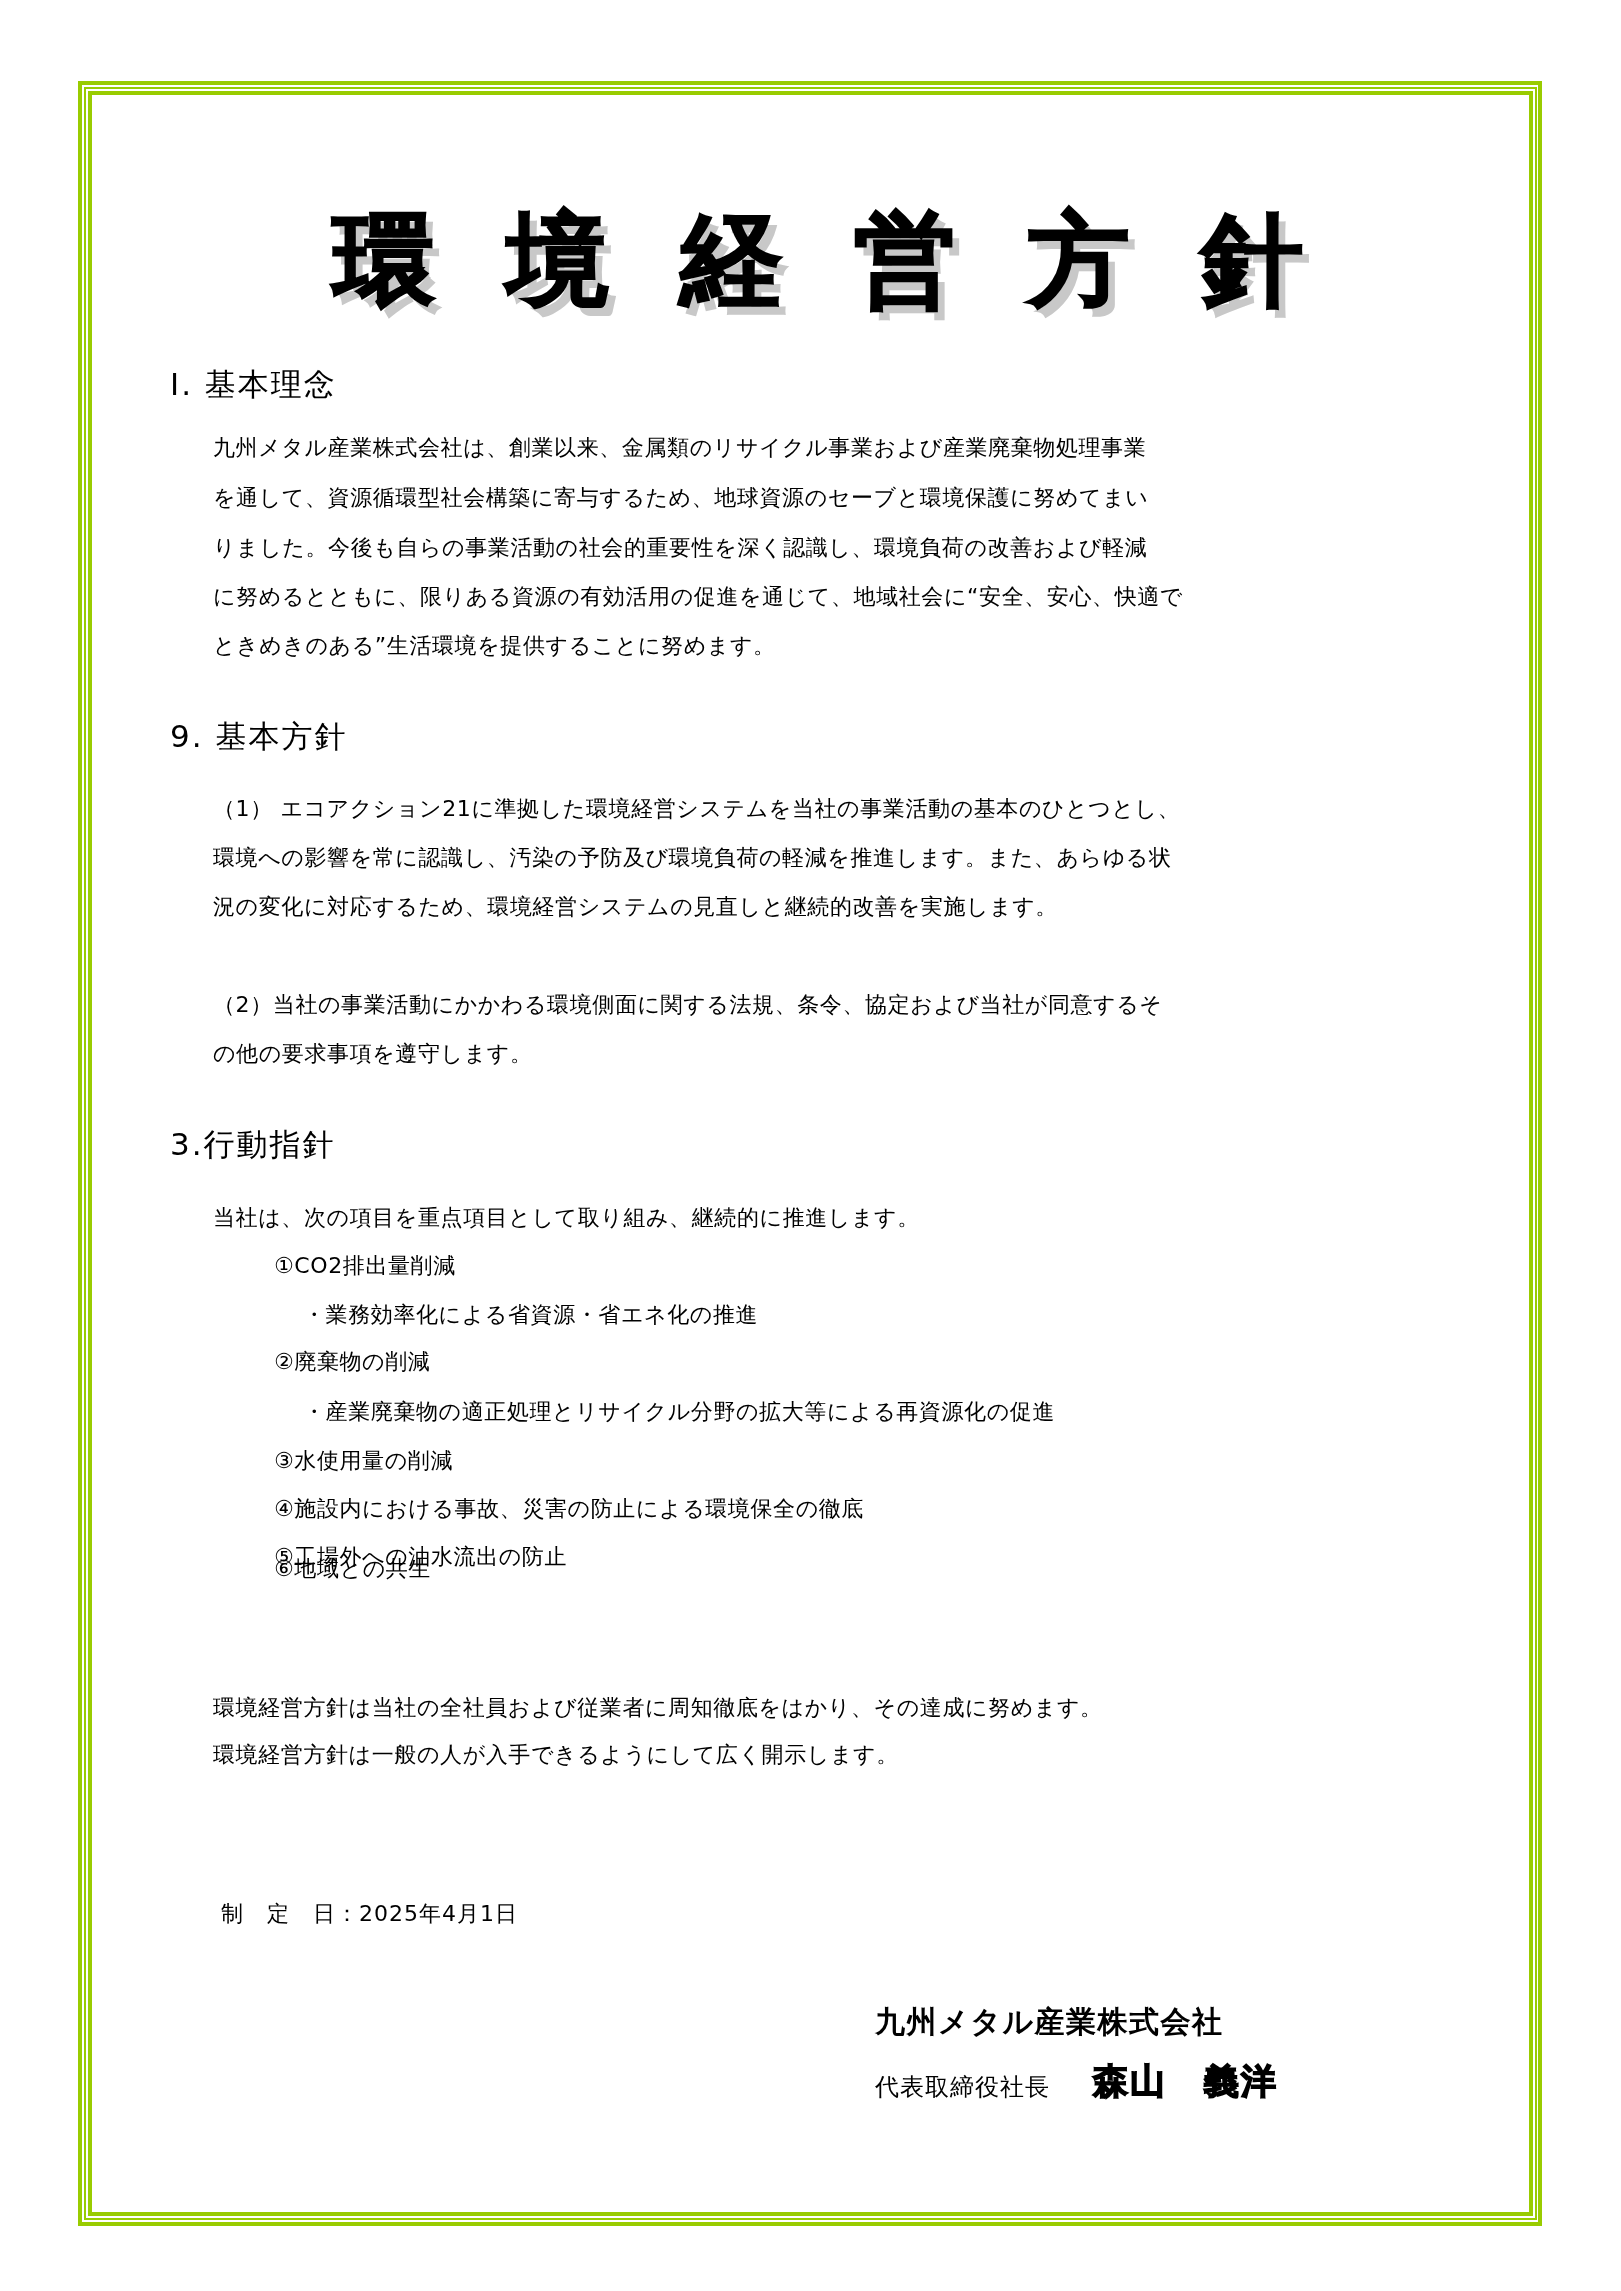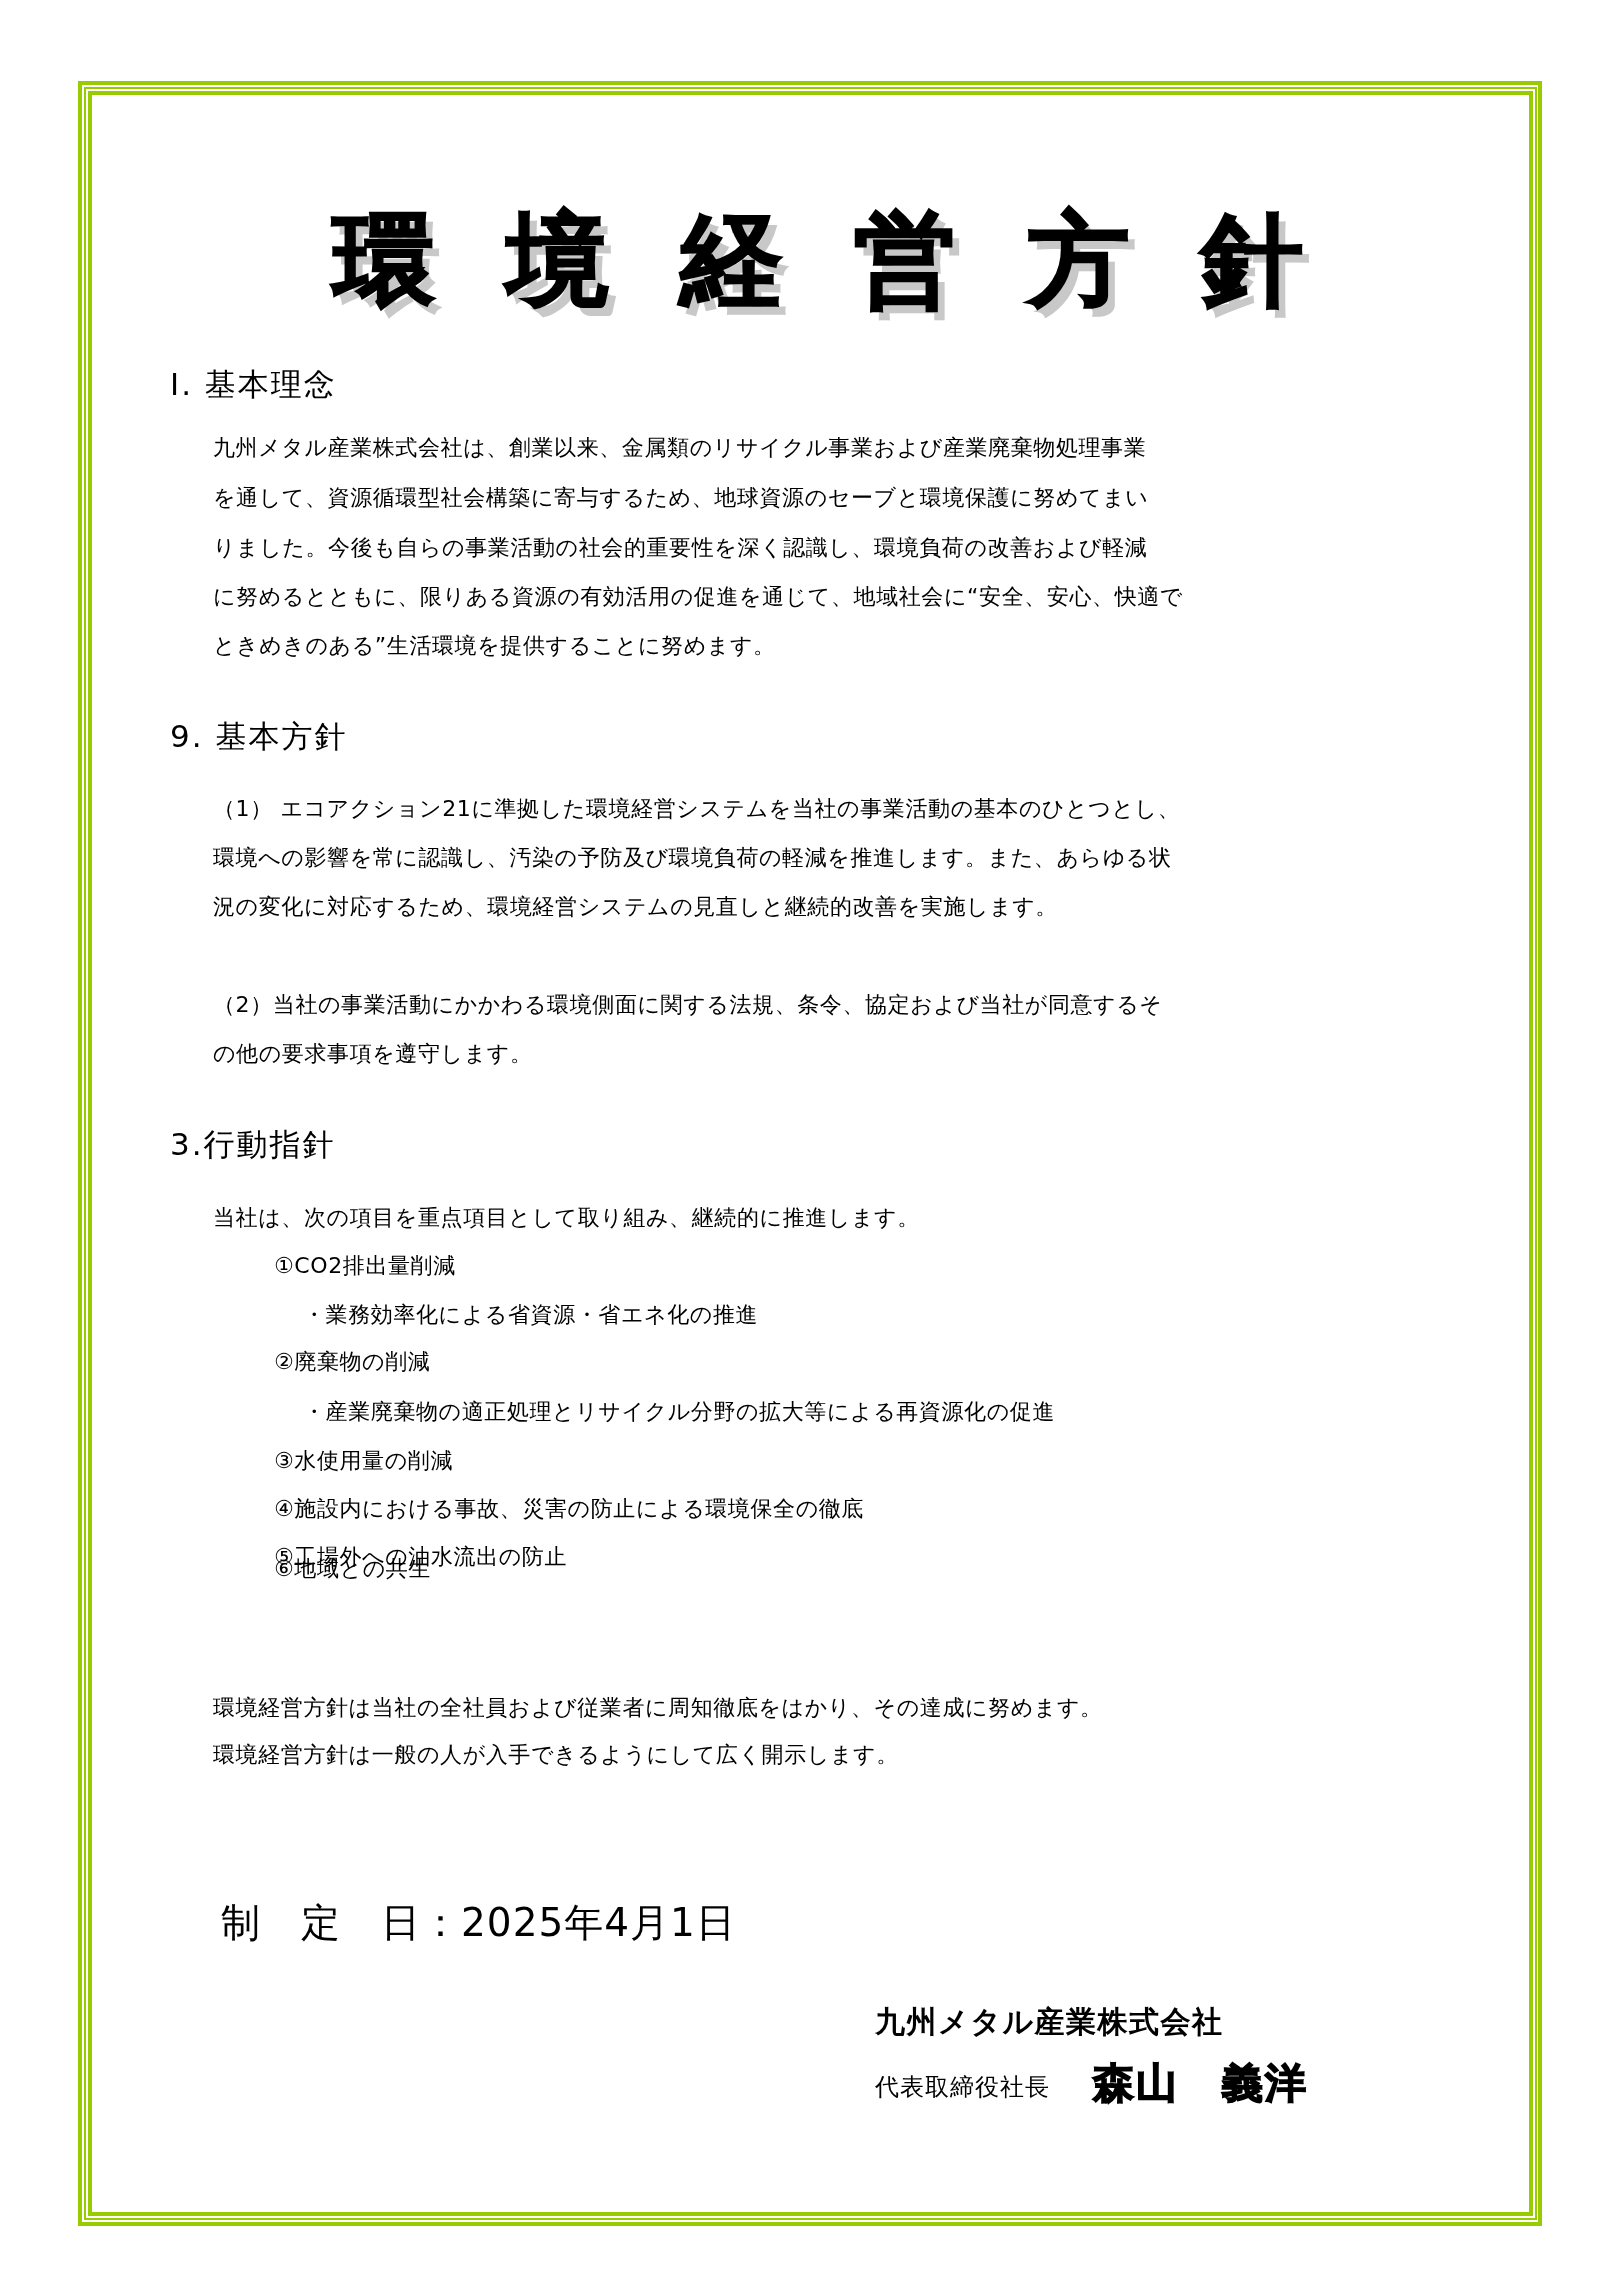--- a/index.html
+++ b/index.html
@@ -25,25 +25,25 @@
     text-shadow: 7.8px 8.8px 0 #c8c8c8;
     -webkit-text-stroke: 2px #000;
   }
 
   .h { font-size: 31px; left: 170px; letter-spacing: 2px; }
   .p { font-size: 22px; letter-spacing: 0.6px; }
   .ind0 { left: 213px; }
   .ind1 { left: 274px; }
   .ind2 { left: 303px; }
 
-  .date { font-size: 39px; left: 221px; letter-spacing: 1px; }
+  .date { font-size: 22px; left: 221px; letter-spacing: 1px; }
   .company { font-size: 30px; font-weight: bold; left: 875px; letter-spacing: 1.5px; }
   .rep-title { font-size: 24px; left: 875px; letter-spacing: 1px; }
   .rep-name {
-    font-family: "DejaVu Serif", serif; font-weight: bold; font-size: 41px;
+    font-family: "DejaVu Serif", serif; font-weight: bold; font-size: 35px;
     left: 1093px; letter-spacing: 2px;
     -webkit-text-stroke: 1.5px #000;
   }
 </style>
 </head>
 <body>
 
 <div class="frame f1"></div>
 <div class="frame f2"></div>
 <div class="frame f3"></div>

